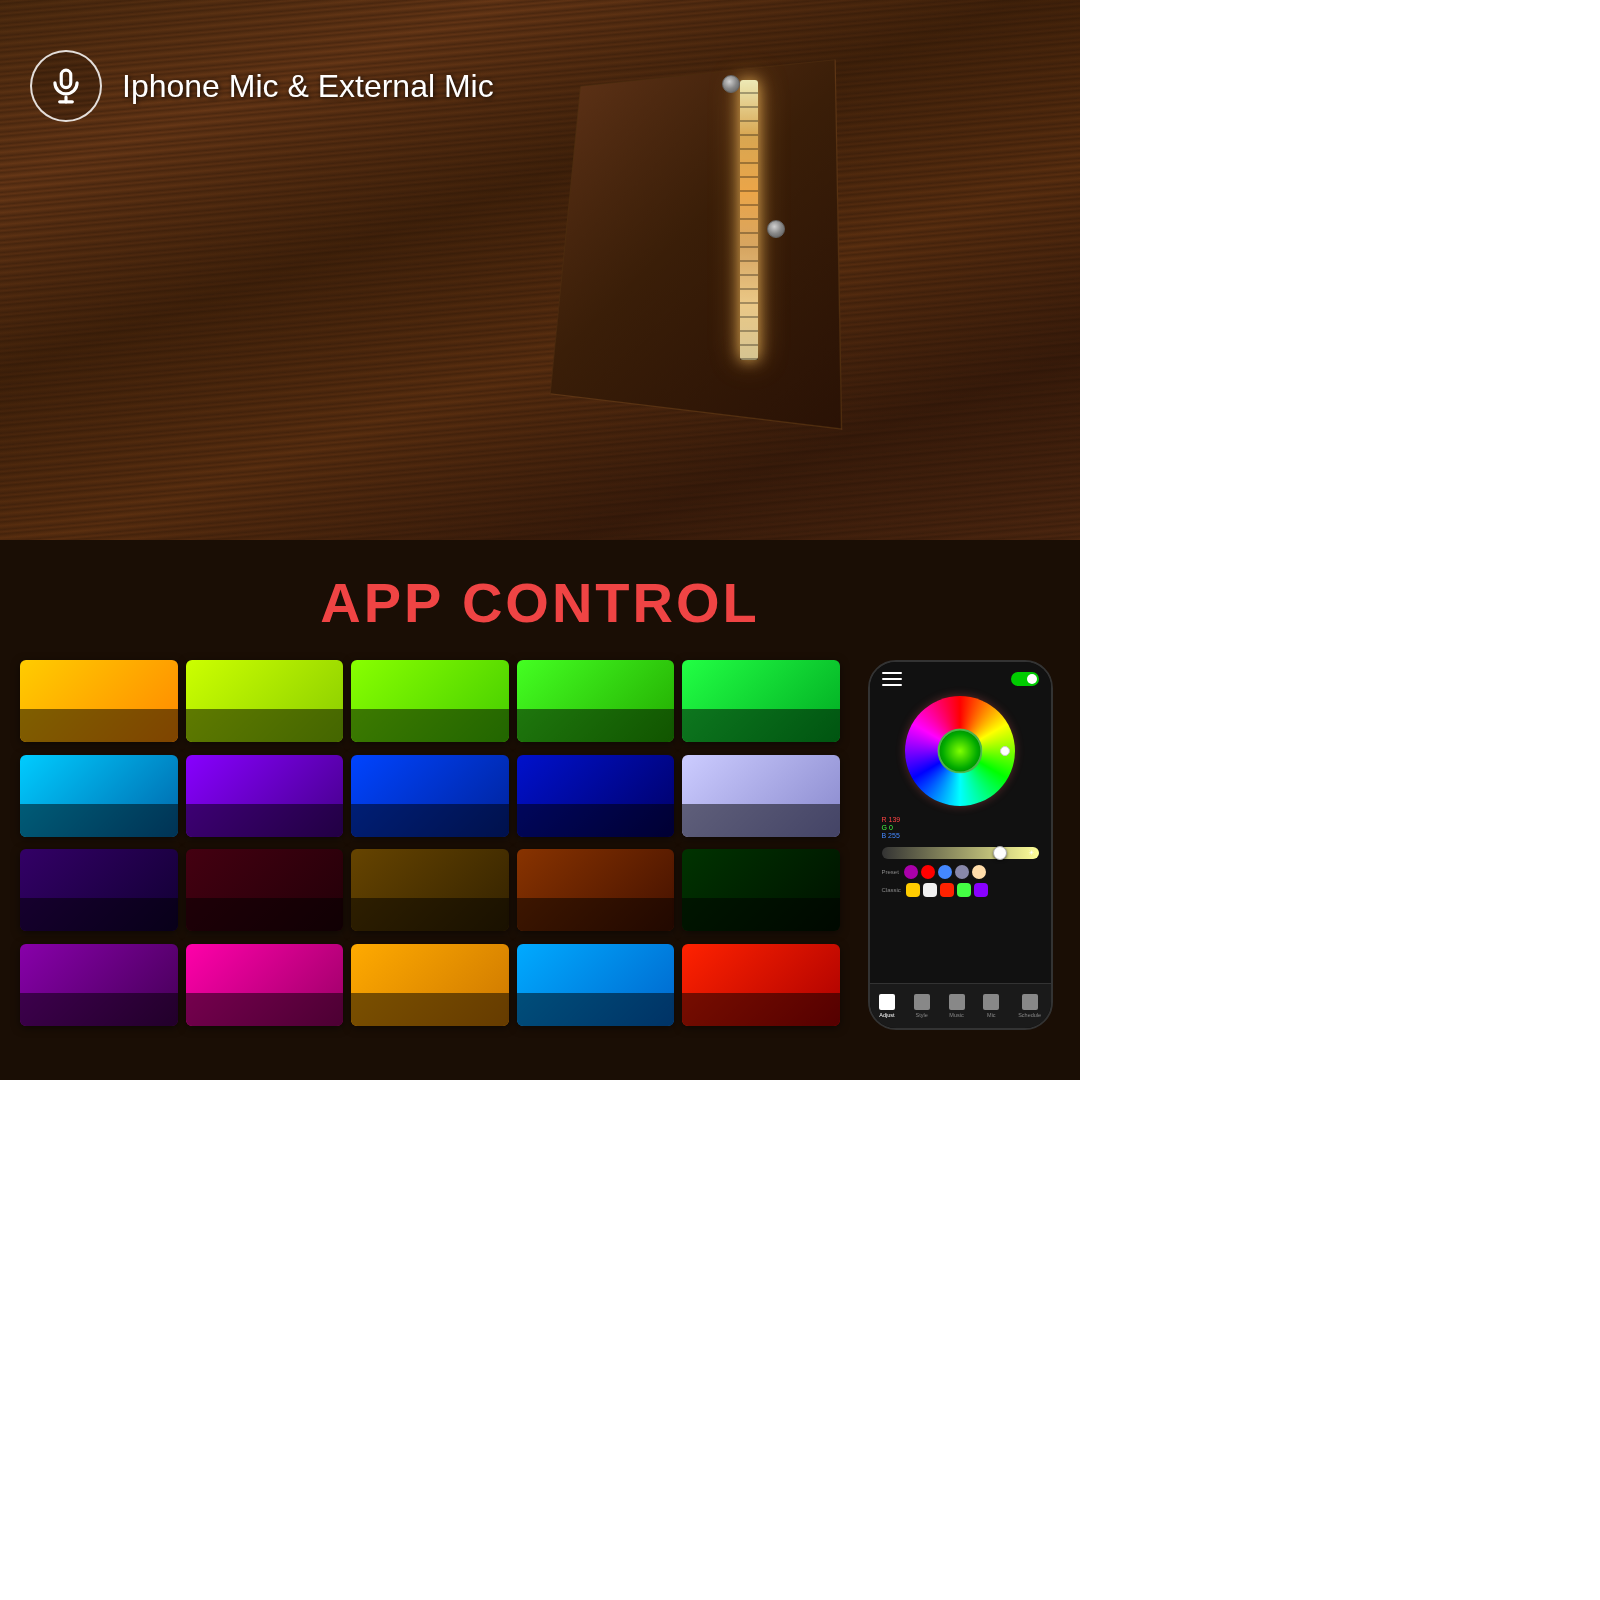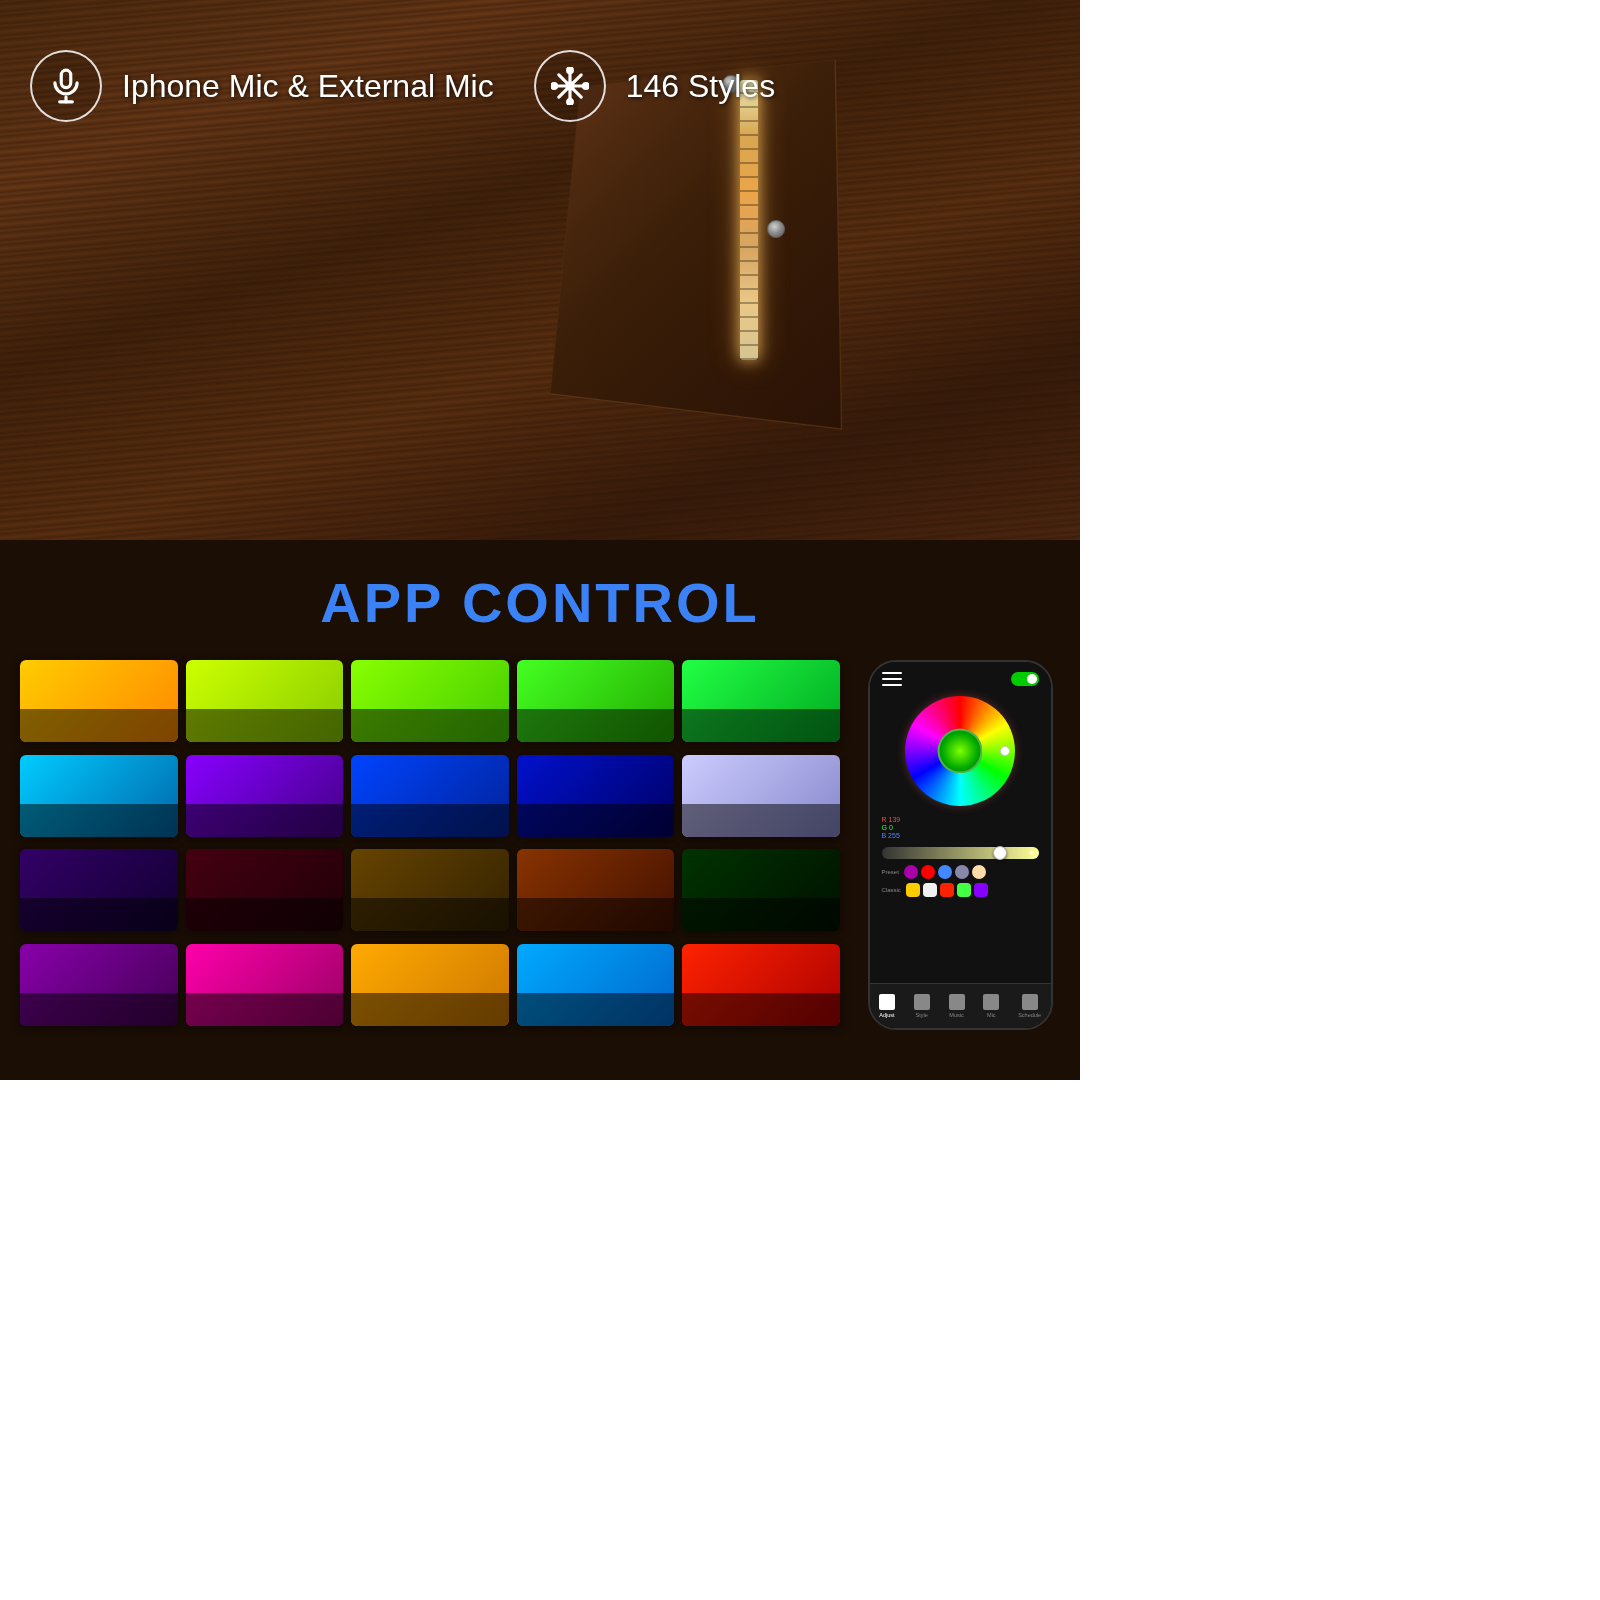--- a/index.html
+++ b/index.html
@@ -99,21 +99,21 @@
     }
     .screw-1 { top: 75px; right: 340px; }
     .screw-2 { top: 220px; right: 295px; }
 
     
     .features-overlay {
       position: absolute;
       top: 50px;
       left: 30px;
       display: flex;
-      flex-direction: row;
+      flex-direction: column;
       gap: 40px;
     }
 
     .feature-item {
       display: flex;
       align-items: center;
       gap: 20px;
     }
 
     .feature-icon-circle {
@@ -152,21 +152,21 @@
       display: flex;
       flex-direction: column;
       align-items: center;
       padding: 30px 20px 20px;
       position: relative;
     }
 
     .app-control-title {
       font-size: 56px;
       font-weight: 900;
-      color: #3b82f6;
+      color: #ef4444;
       letter-spacing: 3px;
       margin-bottom: 25px;
       text-align: center;
     }
 
     .color-grid-area {
       display: flex;
       gap: 20px;
       width: 100%;
     }
@@ -466,36 +466,20 @@
           <rect x="9" y="2" width="6" height="11" rx="3" stroke="white" stroke-width="2" fill="none"></rect>
           <path d="M5 10a7 7 0 0 0 14 0" stroke="white" stroke-width="2" fill="none" stroke-linecap="round"></path>
           <line x1="12" y1="19" x2="12" y2="22" stroke="white" stroke-width="2" stroke-linecap="round"></line>
           <line x1="8" y1="22" x2="16" y2="22" stroke="white" stroke-width="2" stroke-linecap="round"></line>
         </svg>
       </div>
       <span class="feature-label">Iphone Mic &amp; External Mic</span>
     </div>
 
 
-    <div class="feature-item">
-      <div class="feature-icon-circle">
-        <svg viewBox="0 0 24 24">
-          <line x1="12" y1="2" x2="12" y2="22" stroke="white" stroke-width="2" stroke-linecap="round"></line>
-          <line x1="2" y1="12" x2="22" y2="12" stroke="white" stroke-width="2" stroke-linecap="round"></line>
-          <line x1="4.93" y1="4.93" x2="19.07" y2="19.07" stroke="white" stroke-width="2" stroke-linecap="round"></line>
-          <line x1="19.07" y1="4.93" x2="4.93" y2="19.07" stroke="white" stroke-width="2" stroke-linecap="round"></line>
-          <circle cx="12" cy="12" r="2" fill="white"></circle>
-          <circle cx="12" cy="2" r="1.5" fill="white"></circle>
-          <circle cx="12" cy="22" r="1.5" fill="white"></circle>
-          <circle cx="2" cy="12" r="1.5" fill="white"></circle>
-          <circle cx="22" cy="12" r="1.5" fill="white"></circle>
-        </svg>
-      </div>
-      <span class="feature-label">146 Styles</span>
-    </div>
 
 
   </div>
 </div>
 
 <div class="bottom-section">
   <div class="app-control-title">APP CONTROL</div>
 
   <div class="color-grid-area">
 

